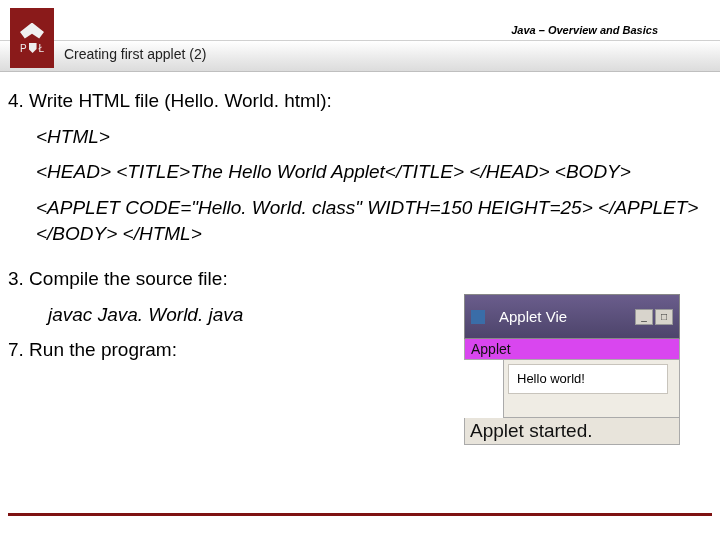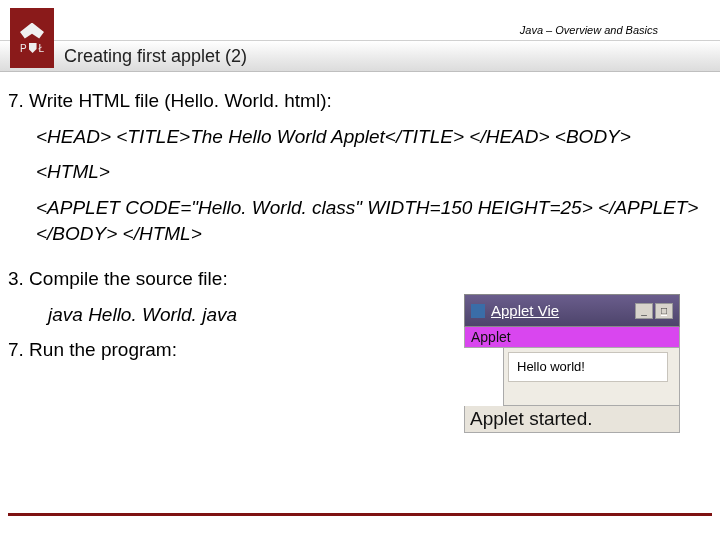--- a/index.html
+++ b/index.html
@@ -11,20 +11,21 @@
     position: relative;
     overflow: hidden;
   }
   .topbar {
     position: absolute;
     top: 24px;
     right: 62px;
     font-size: 11px;
     font-style: italic;
     color: #000;
+    font-weight: bold;
   }
   .header-band {
     position: absolute;
     top: 40px;
     left: 0;
     right: 0;
     height: 32px;
     background: linear-gradient(#ffffff, #e9e9e9 60%, #dcdcdc);
     border-top: 1px solid #d0d0d0;
     border-bottom: 1px solid #bfbfbf;
@@ -57,21 +58,21 @@
   }
   .logo-letters .shield {
     width: 8px; height: 10px;
     background: #eee;
     clip-path: polygon(0 0, 100% 0, 100% 60%, 50% 100%, 0 60%);
   }
   .slide-title {
     position: absolute;
     top: 46px;
     left: 64px;
-    font-size: 18px;
+    font-size: 14px;
     color: #222;
   }
   .content {
     position: absolute;
     top: 88px;
     left: 8px;
     right: 8px;
     bottom: 30px;
     font-size: 19px;
     line-height: 1.35;
@@ -87,26 +88,25 @@
     right: 40px;
     top: 294px;
     width: 216px;
     font-family: Tahoma, sans-serif;
   }
   .applet-title {
     background: #5b4f7a;
     background: linear-gradient(#6a5d8c, #4d446b);
     color: #fff;
     font-size: 15px;
-    padding: 7px 6px;
+    padding: 13px 6px;
     border: 1px solid #888;
     display: flex;
     align-items: center;
-    gap: 6px;
-    text-decoration: underline;
+    gap: 14px;
   }
   .applet-title-icon {
     width: 14px; height: 14px;
     background: #3a6da8;
     display: inline-block;
   }
   .applet-title-text { flex: 1; white-space: nowrap; overflow: hidden; }
   .applet-title-btns {
     display: flex; gap: 2px;
   }
@@ -173,26 +173,26 @@
   <div class="logo-letters">
     <span>P</span>
     <span class="shield"></span>
     <span>Ł</span>
   </div>
 </div>
 
 <div class="slide-title">Creating first applet (2)</div>
 
 <div class="content">
-  <div class="row">7. Write HTML file (Hello. World. html):</div>
+  <div class="row">4. Write HTML file (Hello. World. html):</div>
+  <div class="row indent1 italic">&lt;HTML&gt;</div>
   <div class="row indent1 italic">&lt;HEAD&gt; &lt;TITLE&gt;The Hello World Applet&lt;/TITLE&gt; &lt;/HEAD&gt; &lt;BODY&gt;</div>
-  <div class="row indent1 italic">&lt;HTML&gt;</div>
   <div class="row indent1 italic">&lt;APPLET CODE="Hello. World. class" WIDTH=150 HEIGHT=25&gt; &lt;/APPLET&gt; &lt;/BODY&gt; &lt;/HTML&gt;</div>
   <div class="row step3">3. Compile the source file:</div>
-  <div class="row indent2 italic">java Hello. World. java</div>
+  <div class="row indent2 italic">javac Java. World. java</div>
   <div class="row">7. Run the program:</div>
 </div>
 
 <div class="applet-window">
   <div class="applet-title">
     <span class="applet-title-icon"></span>
     <span class="applet-title-text">Applet Vie</span>
     <span class="applet-title-btns">
       <span class="tbtn">_</span>
       <span class="tbtn">□</span>

